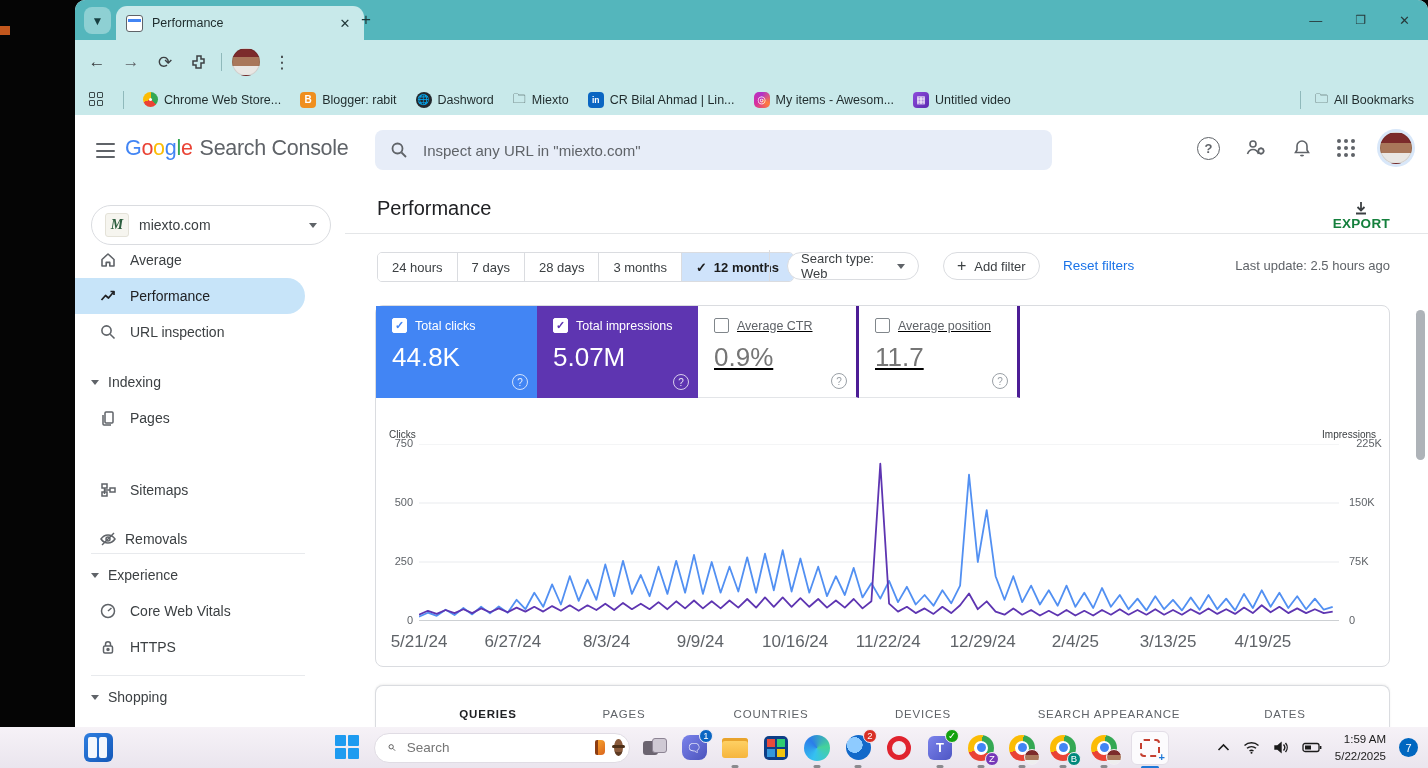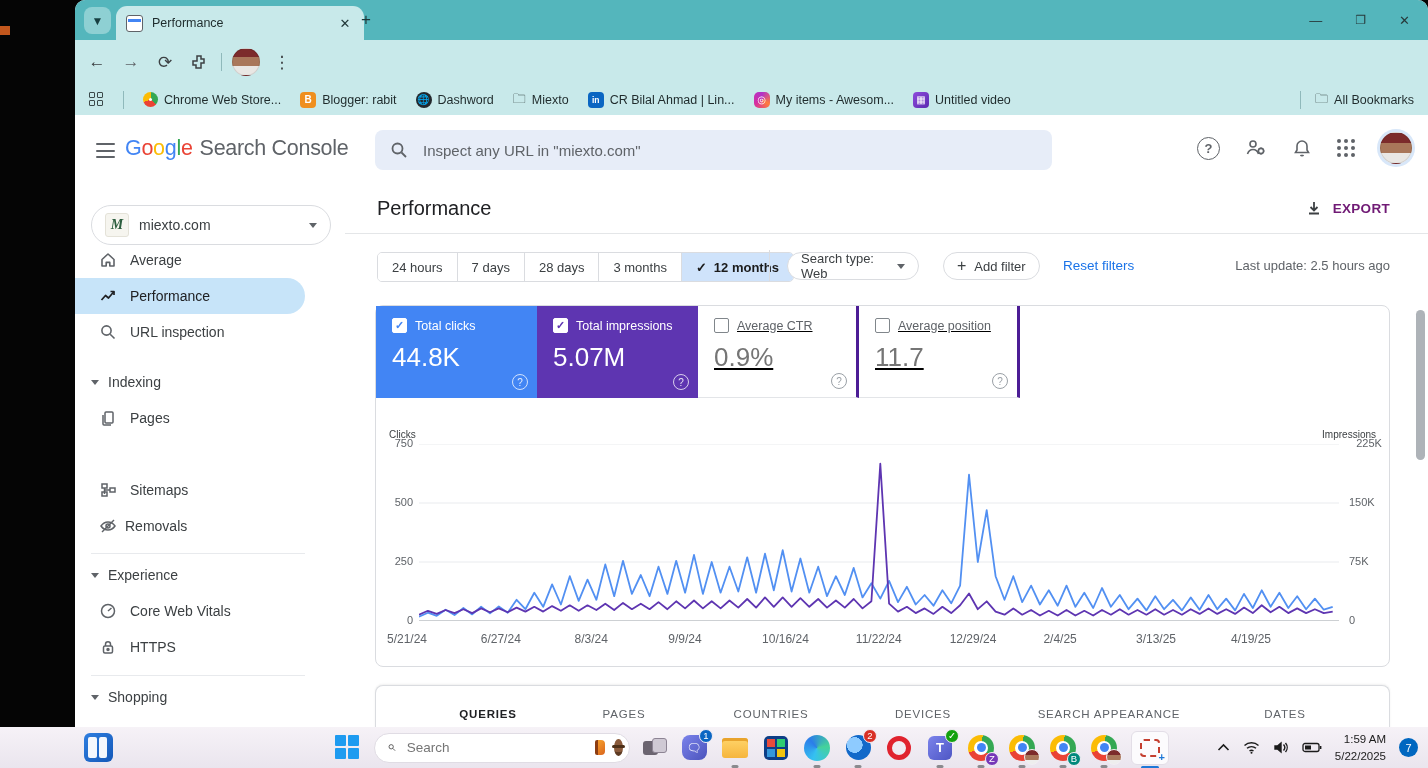--- a/index.html
+++ b/index.html
@@ -68,22 +68,22 @@
   .side-item{position:absolute;left:0;width:230px;height:36px;display:flex;align-items:center;gap:13px;padding-left:24px;
              font-size:14px;color:#3c4043;box-sizing:border-box;}
   .side-item.sel{background:#c7e4f9;border-radius:0 18px 18px 0;color:#174ea6;}
   .side-item svg{flex:none;}
   .side-section{position:absolute;left:0;width:230px;height:36px;display:flex;align-items:center;gap:9px;padding-left:16px;
                 font-size:14px;color:#3c4043;box-sizing:border-box;}
   .side-div{position:absolute;left:16px;width:214px;border-top:1px solid #e8eaed;}
 
   
   .page-title{position:absolute;left:302px;top:82px;font-size:20px;color:#202124;}
-  .export-btn{position:absolute;right:38px;top:85px;display:flex;align-items:center;gap:11px;color:#701a75;font-size:13.5px;
-              font-weight:bold;letter-spacing:.3px;}
+  .export-btn{position:absolute;right:38px;top:85px;display:flex;align-items:center;color:#15803d;font-size:13.5px;
+              font-weight:bold;letter-spacing:.3px;flex-direction:column;}
   .main-div{position:absolute;left:270px;right:0;top:118px;border-top:1px solid #e4e6e8;}
 
   
   .seg{position:absolute;left:302px;top:137px;height:28px;display:flex;border:1px solid #dadce0;border-radius:5px;overflow:hidden;}
   .seg .opt{padding:0 14px;font-size:13px;color:#3c4043;display:flex;align-items:center;gap:7px;border-right:1px solid #dadce0;background:#fff;}
   .seg .opt:last-child{border-right:0;}
   .seg .opt.sel{background:#cfe3fb;color:#1b1b1b;font-weight:bold;}
   .chips-sep{position:absolute;left:694px;top:135px;height:32px;width:1px;background:#dadce0;}
   .chip{position:absolute;top:137px;height:28px;border:1px solid #dadce0;border-radius:15px;background:#fff;
         display:flex;align-items:center;gap:8px;padding:0 13px;font-size:13px;color:#3c4043;box-sizing:border-box;}
@@ -102,21 +102,21 @@
   .cb.checked{background:#fff;border-color:#fff;}
   .tile .val{margin-top:9px;font-size:26px;color:#757575;}
   .tile.colored .val{color:#fff;}
   .tile .q{position:absolute;right:9px;bottom:8px;width:14px;height:14px;border:1.4px solid #9aa0a6;border-radius:50%;
            font-size:10px;display:flex;align-items:center;justify-content:center;color:#9aa0a6;}
   .tile.colored .q{border-color:rgba(255,255,255,.75);color:rgba(255,255,255,.85);}
 
   
   .ax-title{position:absolute;top:123px;font-size:10px;color:#3c4043;}
   .tick{position:absolute;font-size:11px;color:#5f6368;}
-  .xlab{position:absolute;top:326px;width:64px;text-align:left;font-size:12px;color:#5f6368;}
+  .xlab{position:absolute;top:326px;width:64px;text-align:center;font-size:17px;color:#5f6368;}
   #perf-chart{position:absolute;left:43px;top:138px;}
 
   
   .qpanel{position:absolute;left:300px;top:570px;width:1015px;height:50px;background:#fff;border:1px solid #dadce0;border-bottom:0;
           border-radius:8px 8px 0 0;box-shadow:0 -1px 2px rgba(60,64,67,.08);box-sizing:border-box;}
   .qtab{position:absolute;top:22px;transform:translateX(-50%);font-size:11.5px;letter-spacing:.8px;color:#5f6368;white-space:nowrap;}
   .qtab.active{color:#202124;font-weight:bold;}
 
   .scroll-thumb{position:absolute;right:3px;top:195px;width:9px;height:150px;background:#aeb3b8;border-radius:5px;}
 
@@ -326,21 +326,21 @@
         </div>
         <div class="side-item" style="top:287px;">
           <svg class="ic" width="18" height="18" viewBox="0 0 18 18" fill="none" stroke="#5f6368" stroke-width="1.5">
               <rect x="3" y="3" width="5" height="4"></rect>
               <rect x="3" y="11" width="5" height="4"></rect>
               <rect x="11" y="7" width="5" height="4"></rect>
               <path d="M5.5 7v6M5.5 9h5.5"></path>
             </svg>
           <span>Sitemaps</span>
         </div>
-        <div class="side-item" style="top:323px;gap:8px;">
+        <div class="side-item" style="top:336px;gap:8px;">
           <svg class="ic" width="18" height="18" viewBox="0 0 18 18" fill="none" stroke="#5f6368" stroke-width="1.5">
               <path d="M2 9s2.8-4 7-4 7 4 7 4-2.8 4-7 4-7-4-7-4z"></path>
               <circle cx="9" cy="9" r="2"></circle>
               <line x1="3" y1="15" x2="15" y2="3"></line>
             </svg>
           <span>Removals</span>
         </div>
 
         <div class="side-div" style="top:368px;"></div>
 

